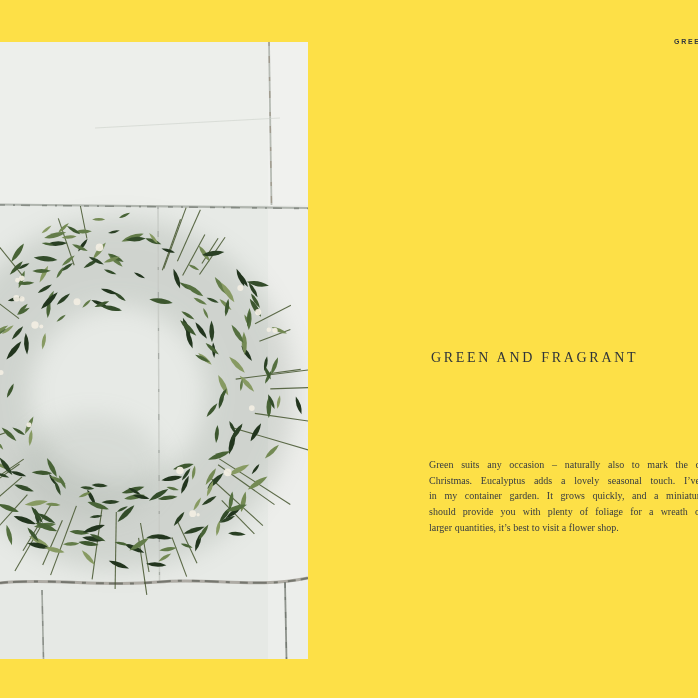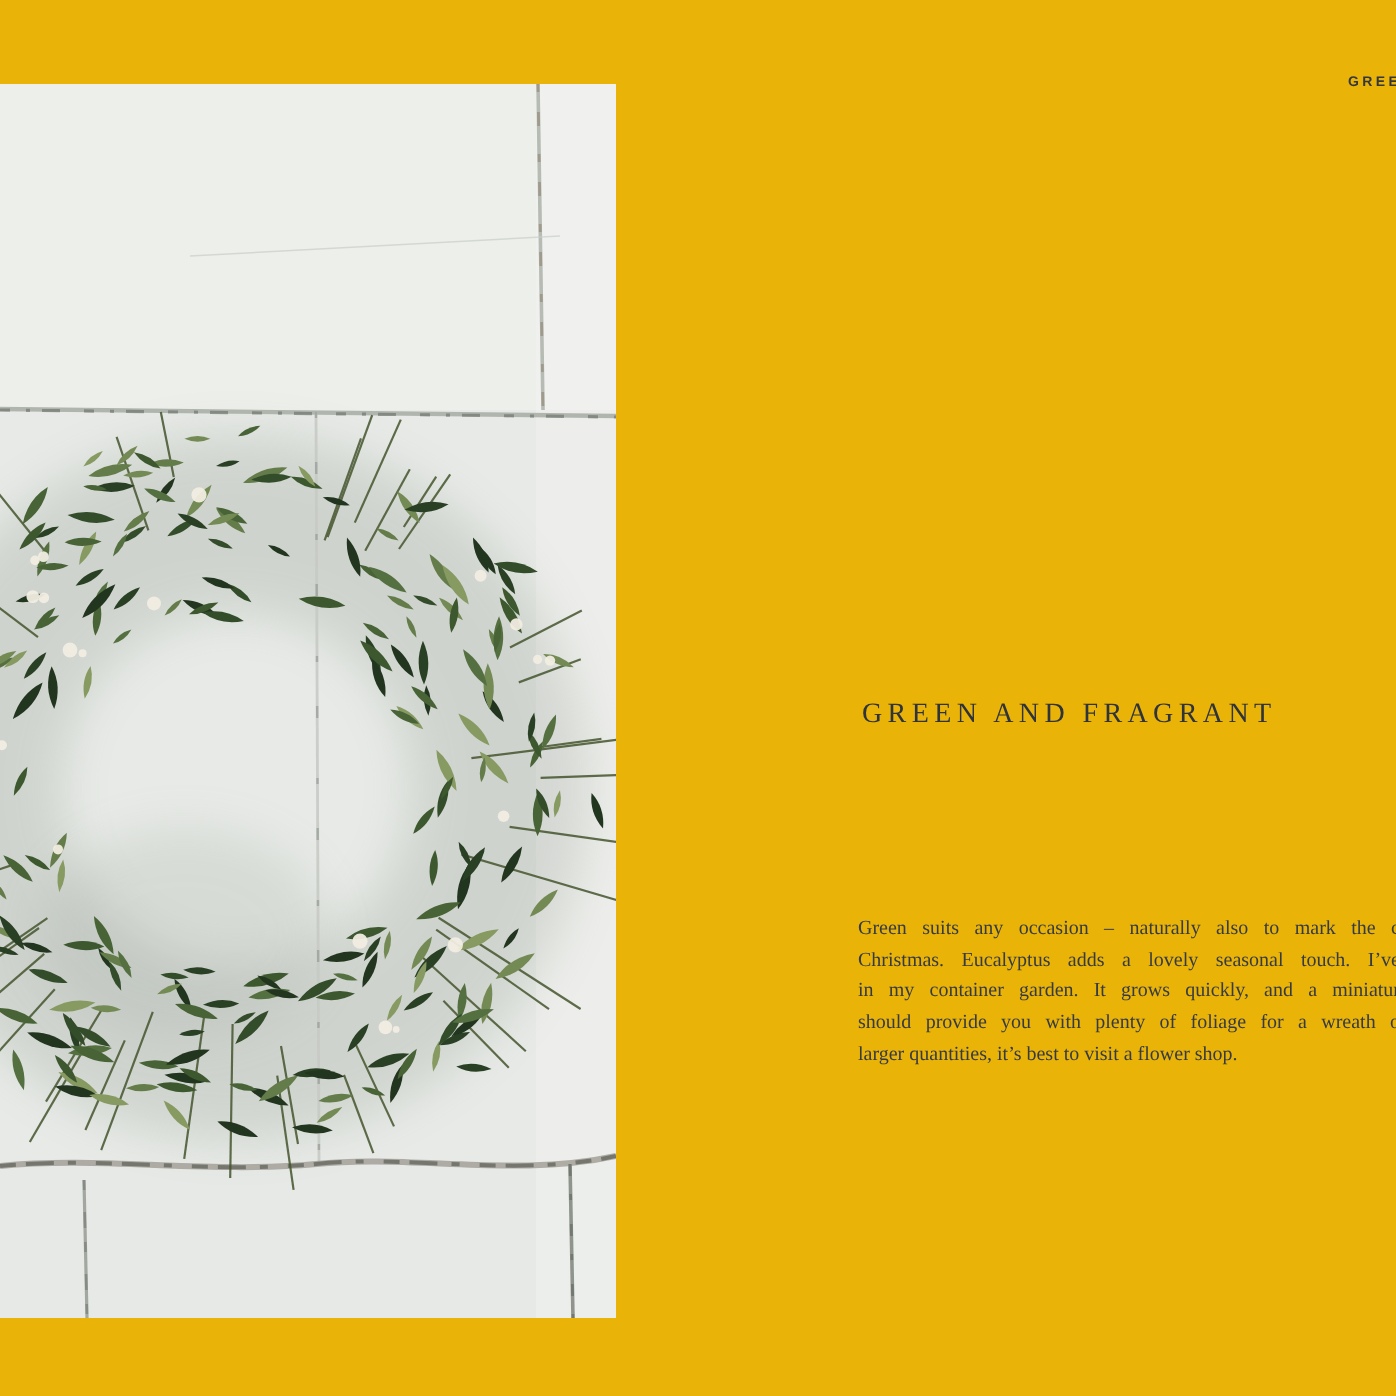--- a/index.html
+++ b/index.html
@@ -1,17 +1,17 @@
 <!DOCTYPE html>
 <html><head>
 <meta charset="utf-8">
 <style>
   html,body{margin:0;padding:0;background:#fff;}
   .page{
-    position:relative;width:698px;height:698px;background:#eab308;
+    position:relative;width:698px;height:698px;background:#fde047;
     overflow:hidden;font-family:"Liberation Serif",serif;
   }
   .photo{
     position:absolute;left:0;top:42px;width:308px;height:617px;margin:0;
   }
   .photo svg{display:block;width:100%;height:100%;}
   .running-header{
     position:absolute;left:674px;top:38px;white-space:nowrap;
     font-family:"Liberation Sans",sans-serif;font-size:7px;font-weight:700;
     letter-spacing:1.7px;color:#34383d;

